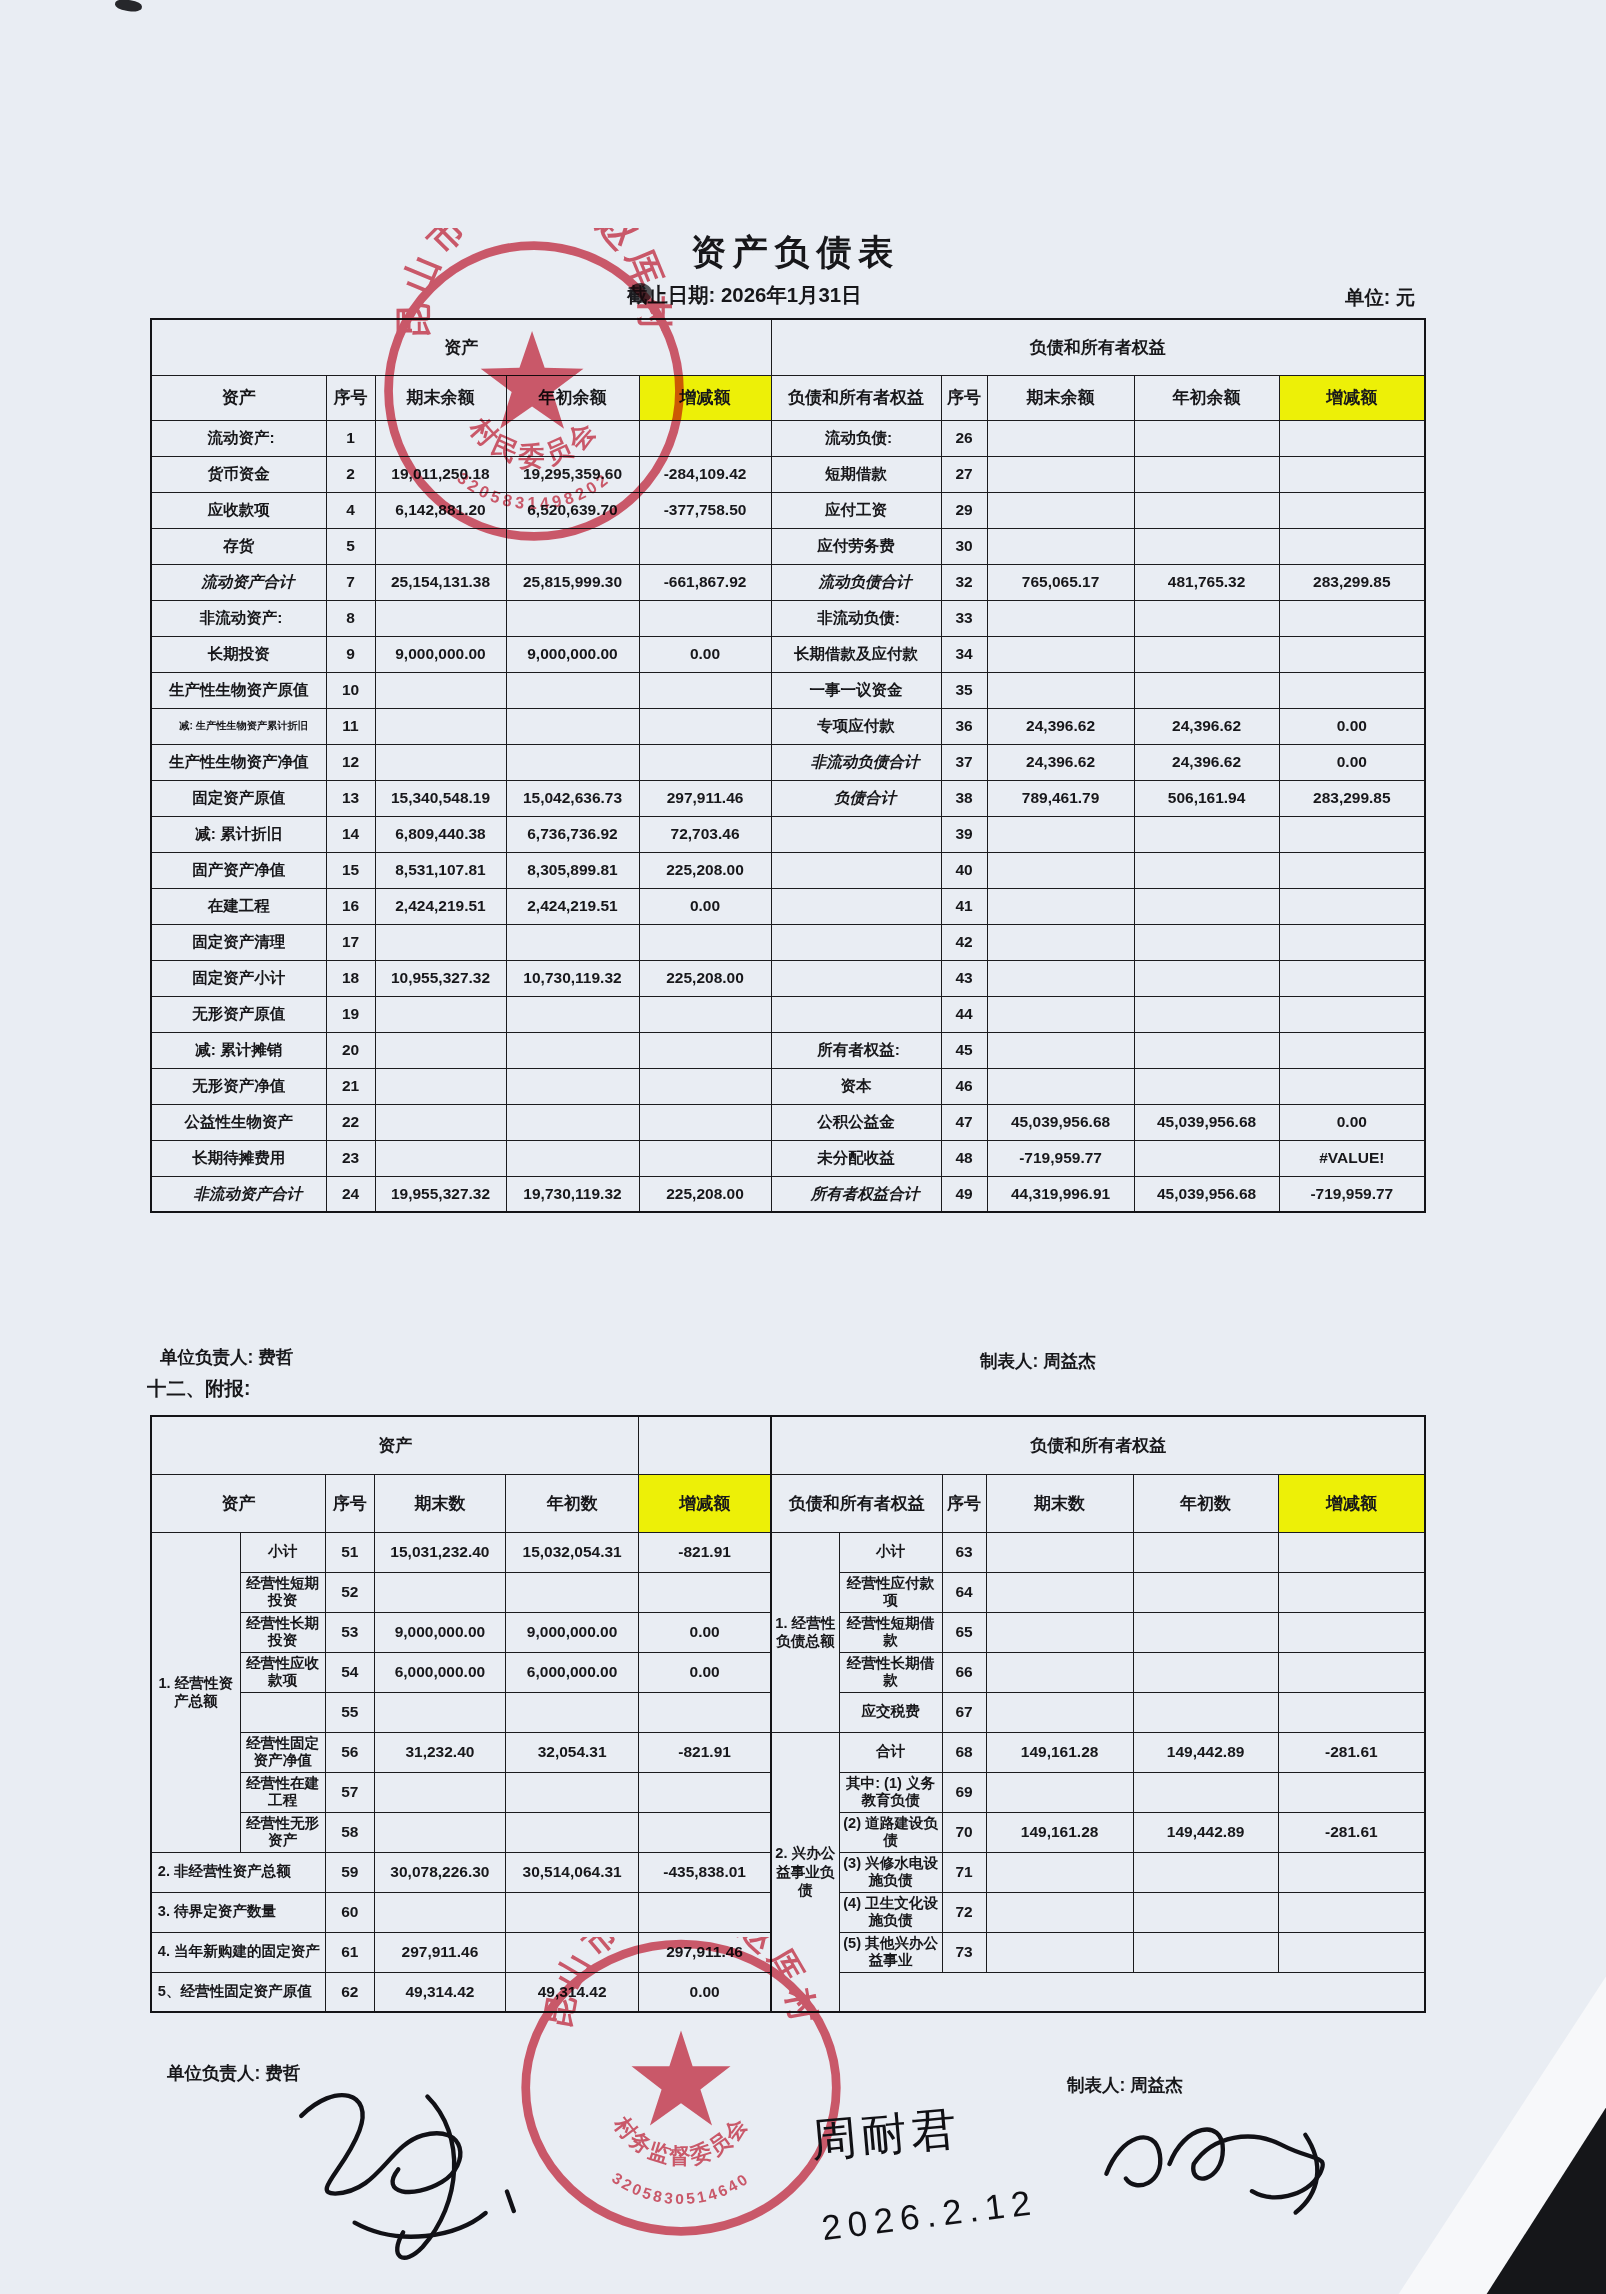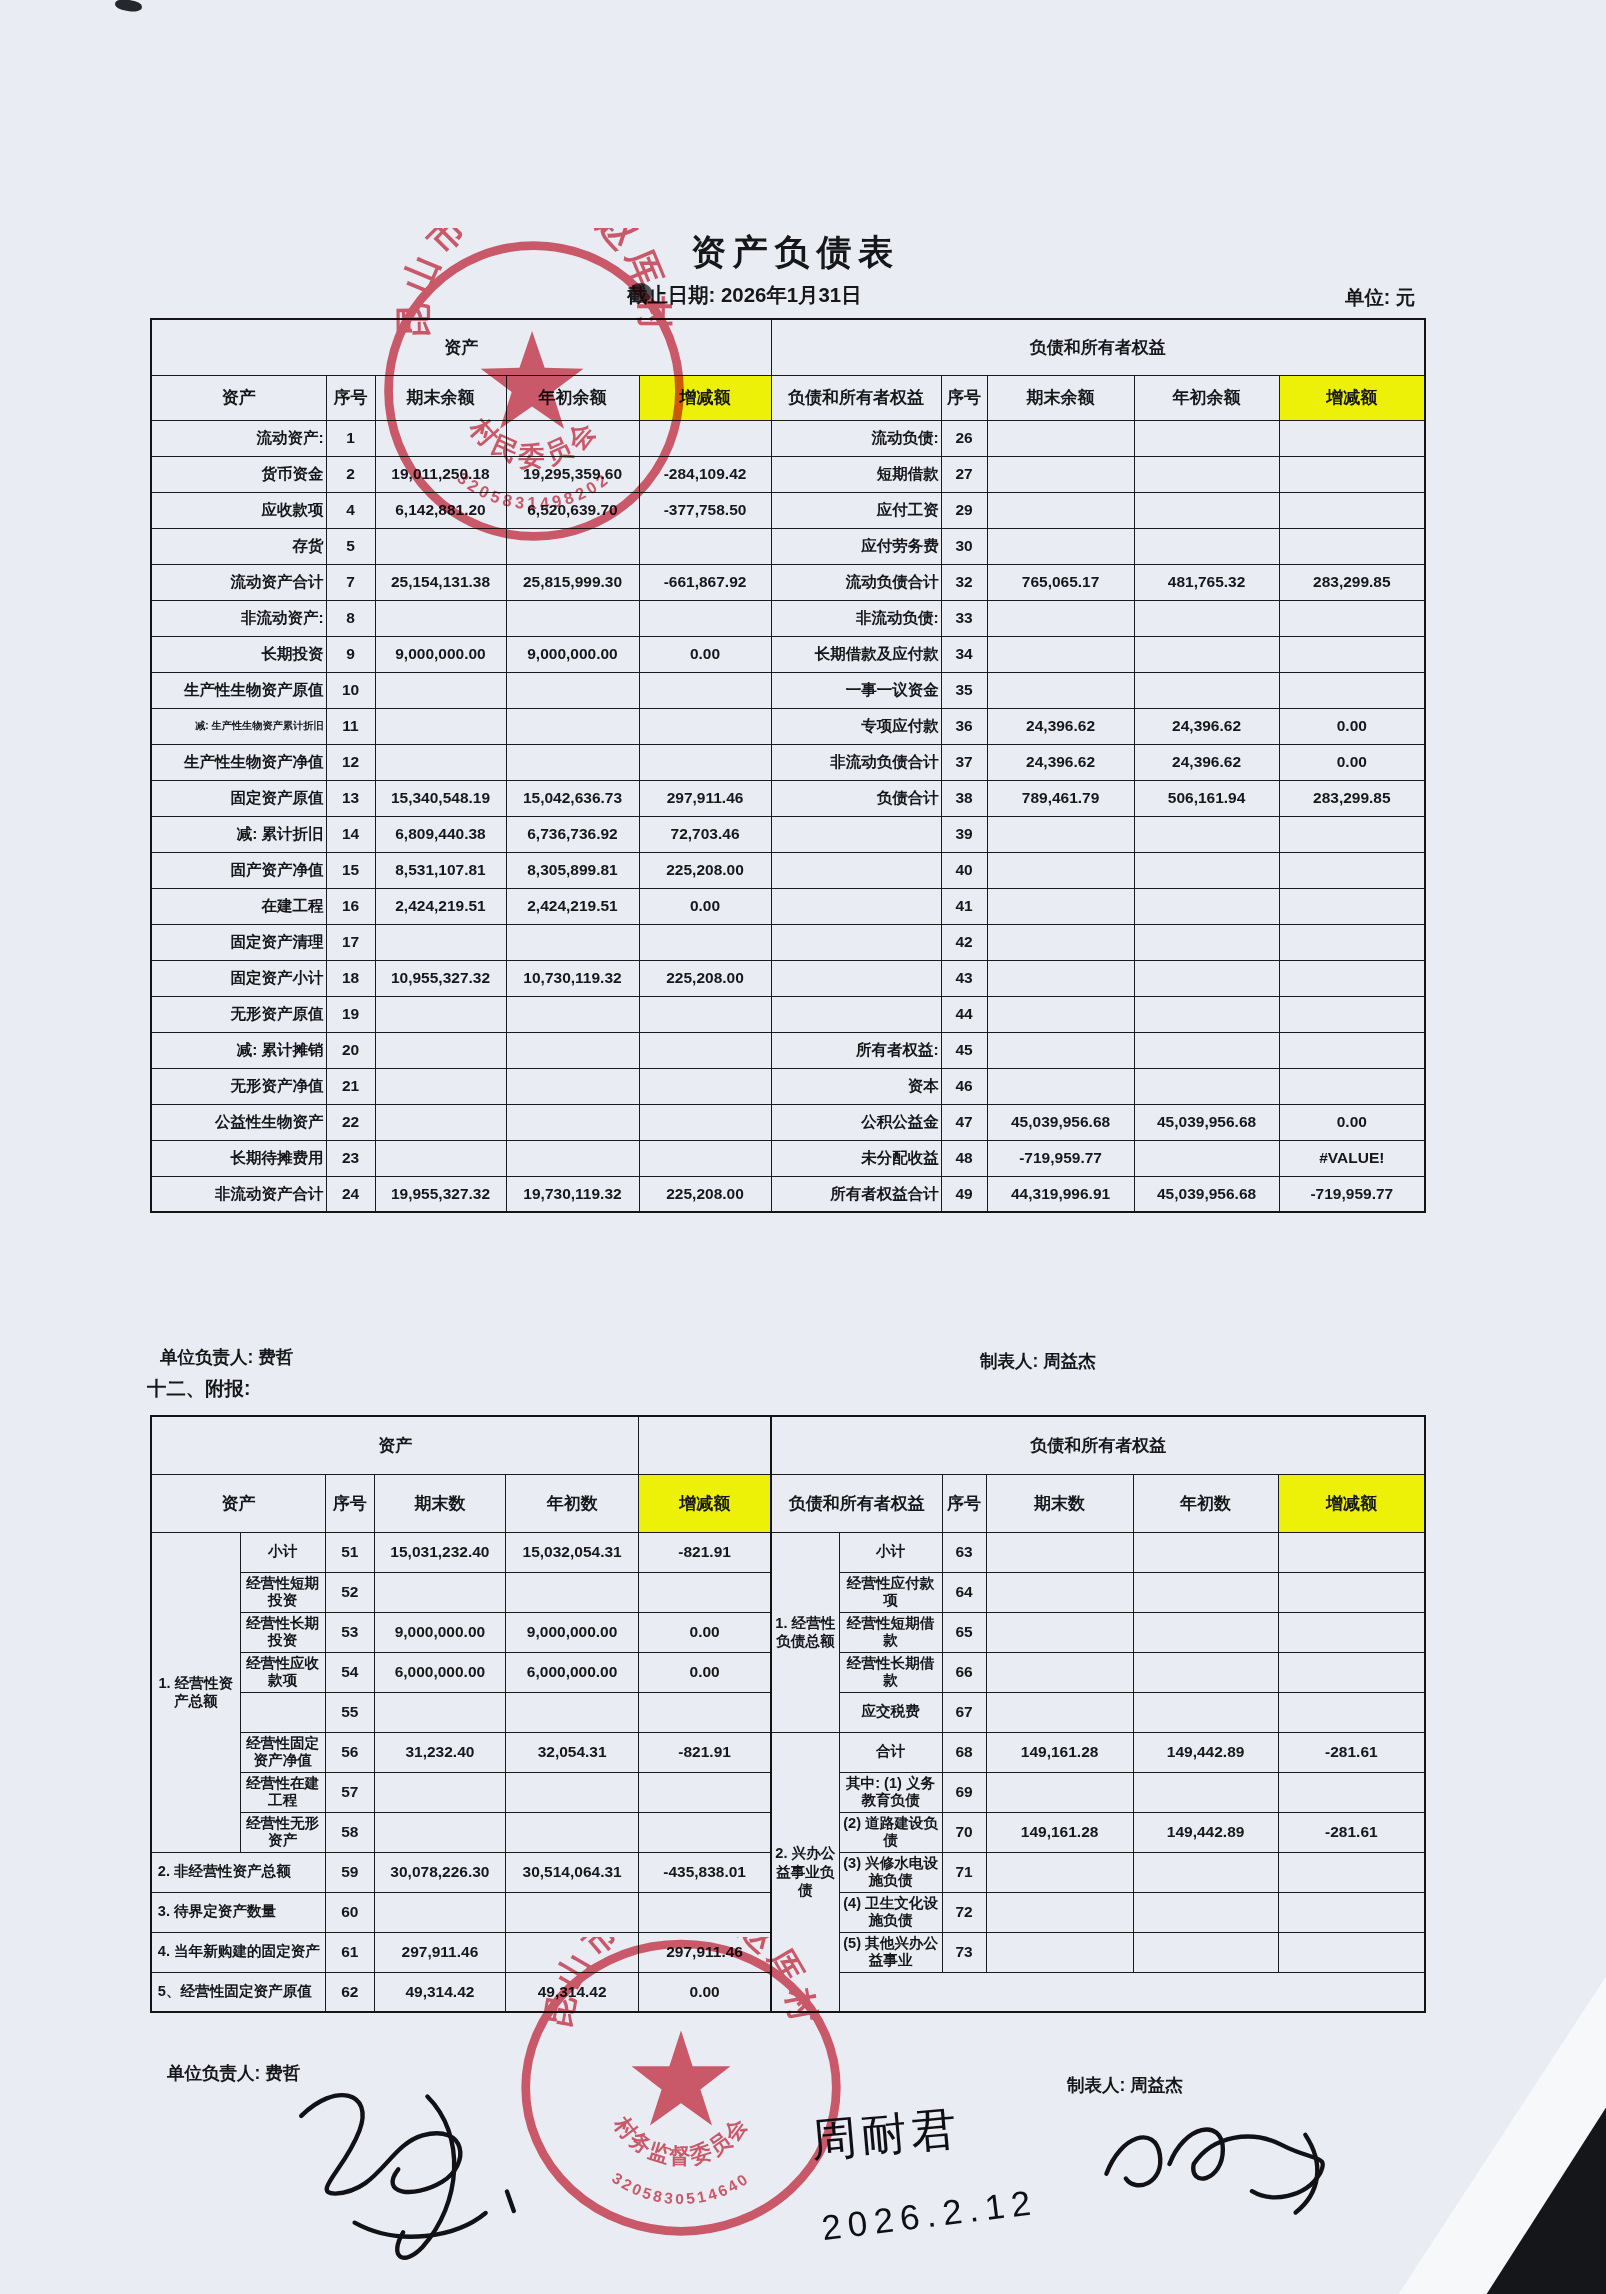--- a/index.html
+++ b/index.html
@@ -18,24 +18,24 @@
   
   table{border-collapse:collapse;table-layout:fixed;}
   th,td{border:1.9px solid #1b1b1e;padding:1px 1.9px;text-align:center;vertical-align:middle;overflow:hidden;}
   th{font-size:17px;font-weight:700;}
   .ylw{background:#edf007;}
   #t1{position:absolute;left:150px;top:318px;width:1272px;border:2.9px solid #141417;}
   #t1 thead tr.g{height:56px;}
   #t1 thead tr.c{height:45px;}
   #t1 tbody tr{height:36px;}
   .num{font-size:15.5px;}
-  .name{font-size:15.5px;text-align:right;line-height:16.5px;}
+  .name{font-size:15.5px;text-align:center;line-height:16.5px;}
   .i0{padding-left:6.8px;}
   .i1{}
-  .i2{padding-left:20px;}
+  .i2{padding-left:20px;font-style:italic;}
   .sm{font-size:10.2px;padding-left:11.6px;}
   #bt{position:absolute;left:150px;top:1415px;display:flex;align-items:flex-start;}
   #t2l,#t2r{border:2.9px solid #141417;}
   #t2l{width:622px;}
   #t2r{width:653px;margin-left:-1.9px;}
   #t2l thead tr,#t2r thead tr{height:58px;}
   #t2l tbody tr,#t2r tbody tr{height:40px;}
   .group{font-size:14.6px;line-height:18.4px;padding:1.9px;}
   .subname{font-size:14.6px;line-height:17.5px;}
   .fullname{font-size:14.6px;text-align:left;padding-left:5.8px;line-height:17.5px;}

